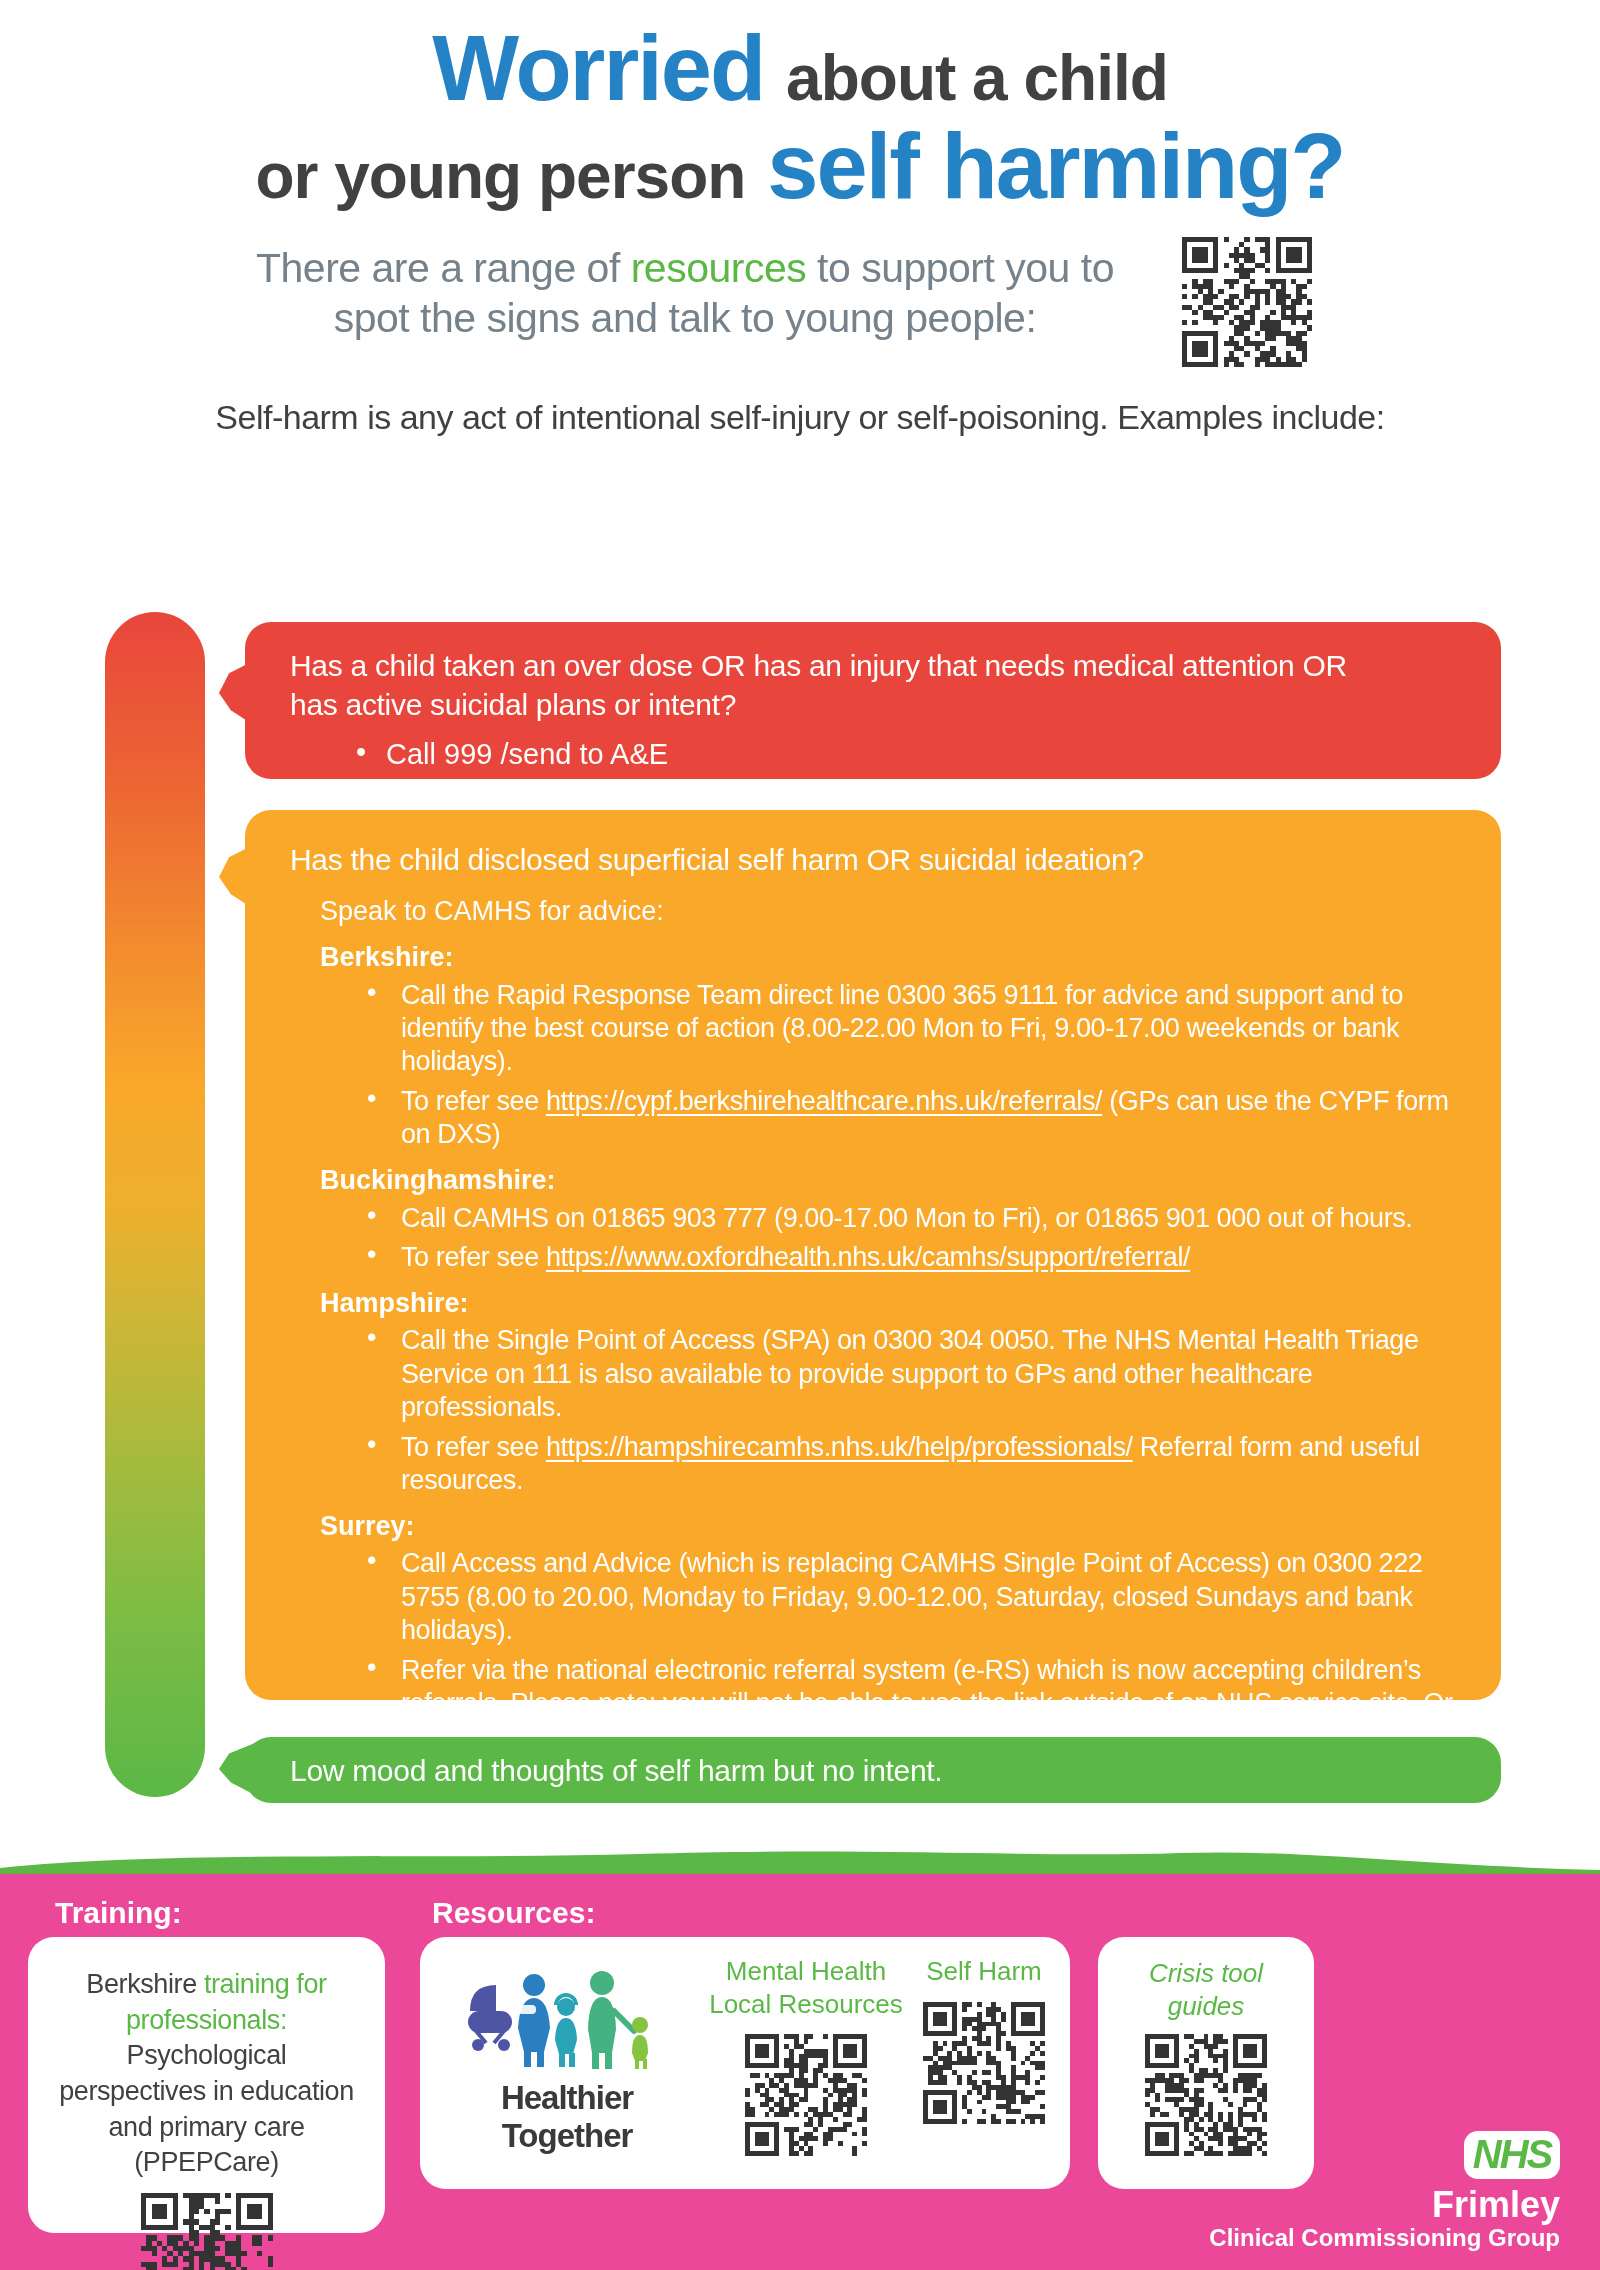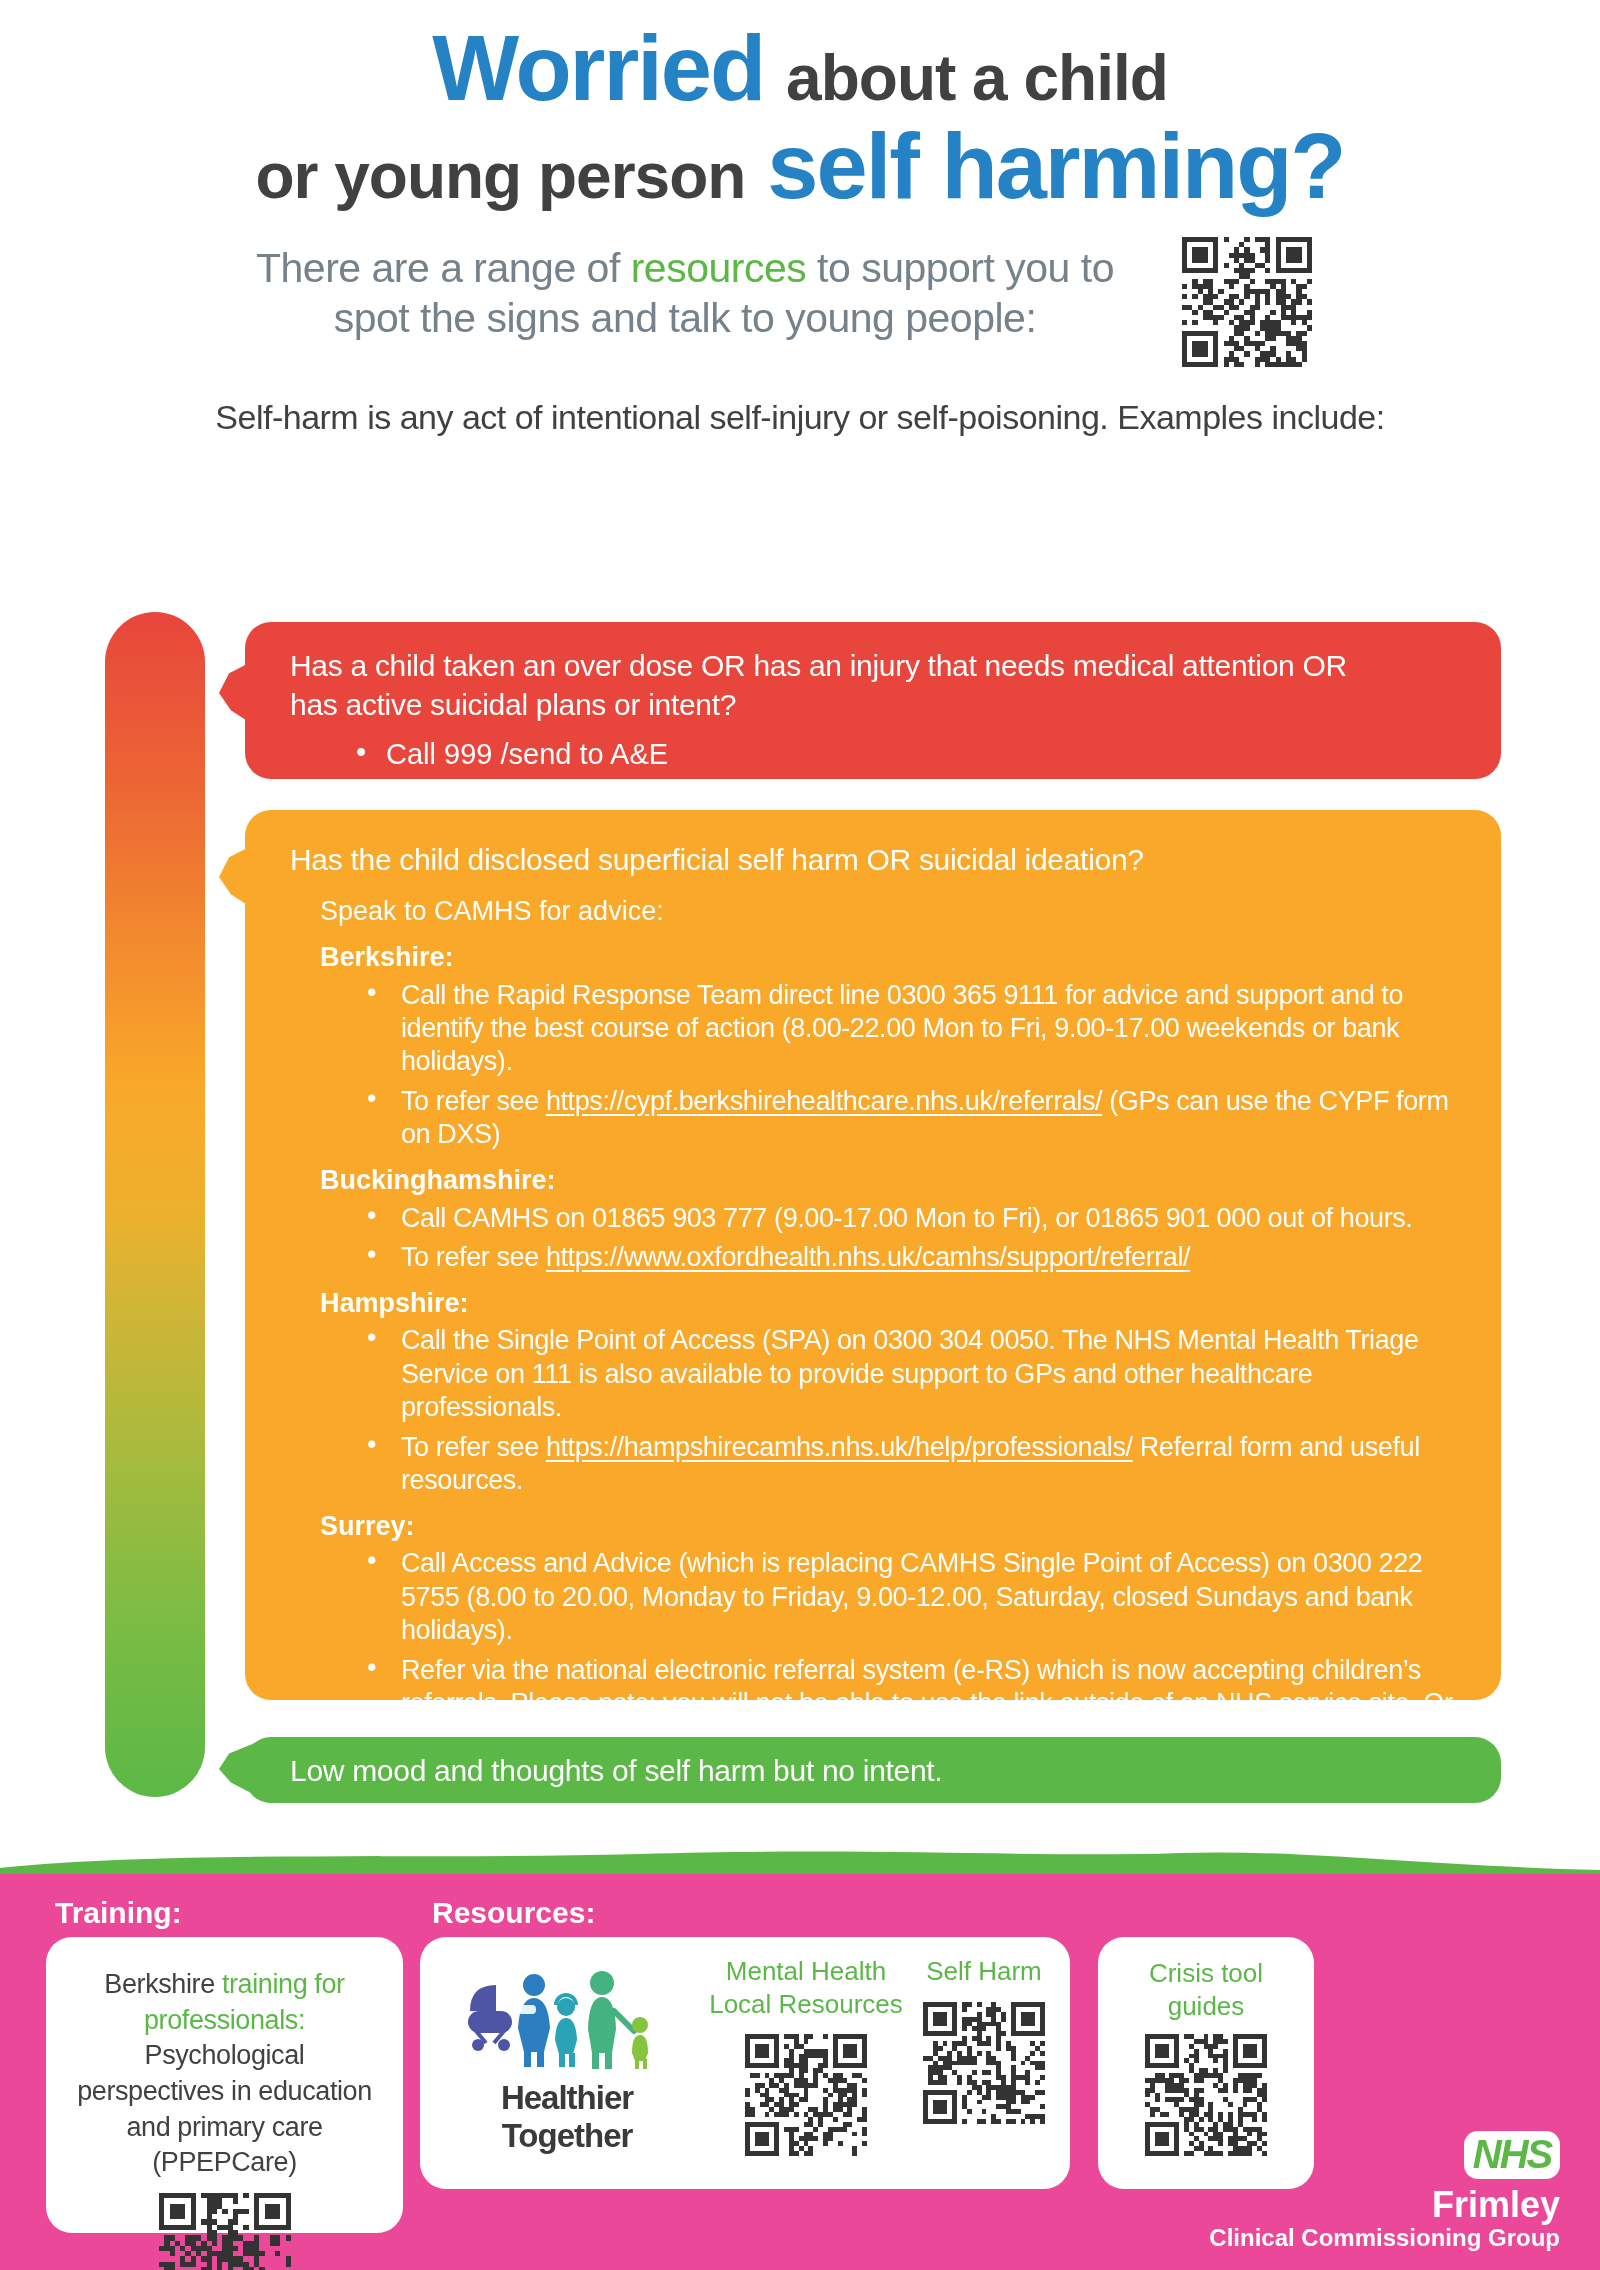--- a/index.html
+++ b/index.html
@@ -64,32 +64,32 @@
 
   .banner.green{top:1737px;height:66px;background:#5bb847;display:flex;align-items:center;
                 padding:0 45px;box-sizing:border-box;}
   .tail-green{top:6px;height:52px;background:#5bb847;}
 
   
   .footer{position:absolute;left:0;top:1872px;width:1600px;height:398px;background:#ec4899;}
   .brush{position:absolute;left:0;top:-28px;width:1600px;height:30px;}
   .f-label{position:absolute;top:24px;color:#fff;font-size:30px;font-weight:700;}
   .card{position:absolute;background:#fff;border-radius:26px;box-sizing:border-box;}
-  .training-card{left:46px;top:65px;width:357px;height:296px;text-align:center;}
+  .training-card{left:28px;top:65px;width:357px;height:296px;text-align:center;}
   .training-text{margin:30px 26px 0;font-size:27px;line-height:1.32;color:#414042;letter-spacing:-0.4px;}
   .training-card .qr{margin:12px auto 0;width:132px;}
   .resources-card{left:420px;top:65px;width:650px;height:252px;display:flex;}
   .ht-logo{width:262px;margin-left:16px;padding-top:30px;text-align:center;}
   .ht-text{font-size:33px;font-weight:700;color:#3a3a3a;letter-spacing:-1px;margin-top:0px;}
   .qr-block{text-align:center;padding-top:18px;}
   .qr-block.mh{width:216px;}
   .qr-block.sh{width:140px;}
   .qr-label{font-size:26px;line-height:1.25;color:#5bb847;}
   .qr-block .qr{margin:14px auto 0;width:122px;}
-  .crisis-card{left:1098px;top:65px;width:216px;height:252px;text-align:center;padding-top:20px;}
+  .crisis-card{left:1098px;top:65px;width:216px;height:252px;text-align:center;padding-top:20px;font-style:italic;}
   .crisis-card .qr-label{width:150px;margin:0 auto;}
   .crisis-card .qr{margin:12px auto 0;width:122px;}
   .nhs-box{position:absolute;left:1464px;top:259px;width:96px;height:48px;background:#fff;
            border-radius:14px;text-align:center;line-height:46px;
            font-style:italic;font-weight:700;font-size:40px;color:#5bb847;letter-spacing:-2px;}
   .nhs-frimley{position:absolute;right:40px;top:312px;color:#fff;font-size:36px;font-weight:700;}
   .nhs-sub{position:absolute;right:40px;top:352px;color:#fff;font-size:24px;font-weight:700;margin-left:8px;}
 </style>
 </head>
 <body>

